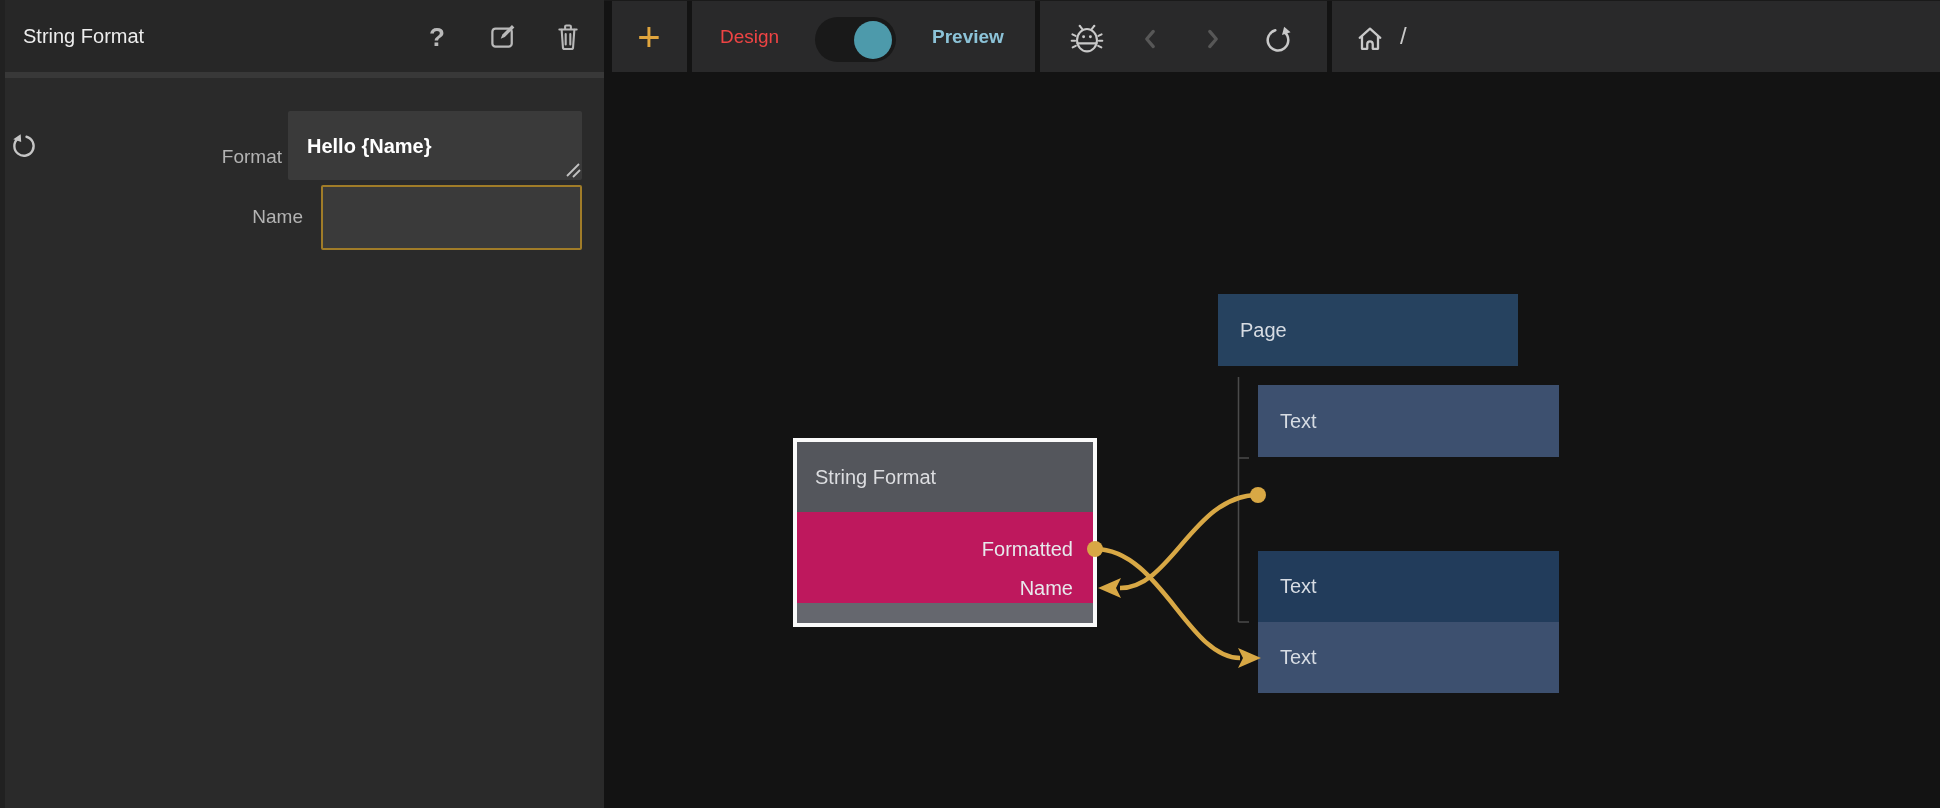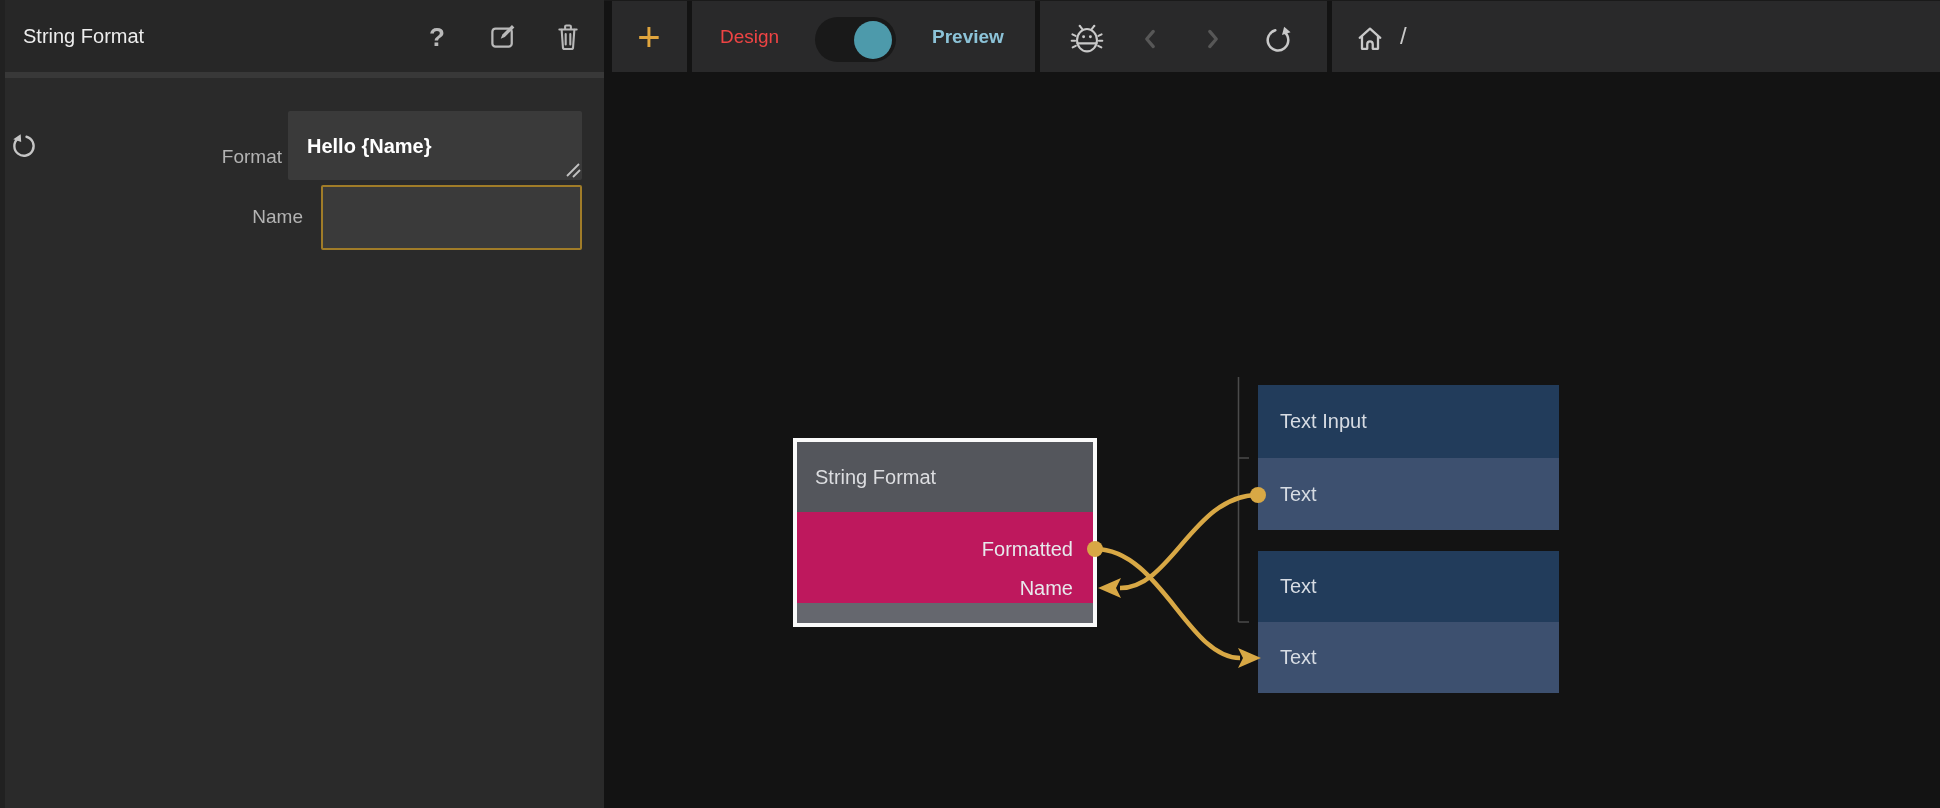--- a/index.html
+++ b/index.html
@@ -179,23 +179,25 @@
         <path d="M5 13 L14 5 L23 13"></path>
         <path d="M7 11.6 V22.6 H11.6 V18.5 a2.4 2.4 0 0 1 4.8 0 V22.6 H21 V11.6"></path>
       </svg>
     </button>
     <span class="abs path-slash">/</span>
   </div>
 </div>
 
 <div class="abs canvas">
 
+  <div class="node page-node">
+    <div class="node-title">Page</div>
+  </div>
 
   <div class="node ti-node">
-    <div class="node-title ti-title">Text Input</div>
     <div class="node-title ti-port">Text</div>
   </div>
 
   <div class="node txt-node">
     <div class="node-title txt-title">Text</div>
     <div class="node-title txt-port">Text</div>
   </div>
 
   <div class="node sf-node">
     <div class="sf-title">String Format</div>

